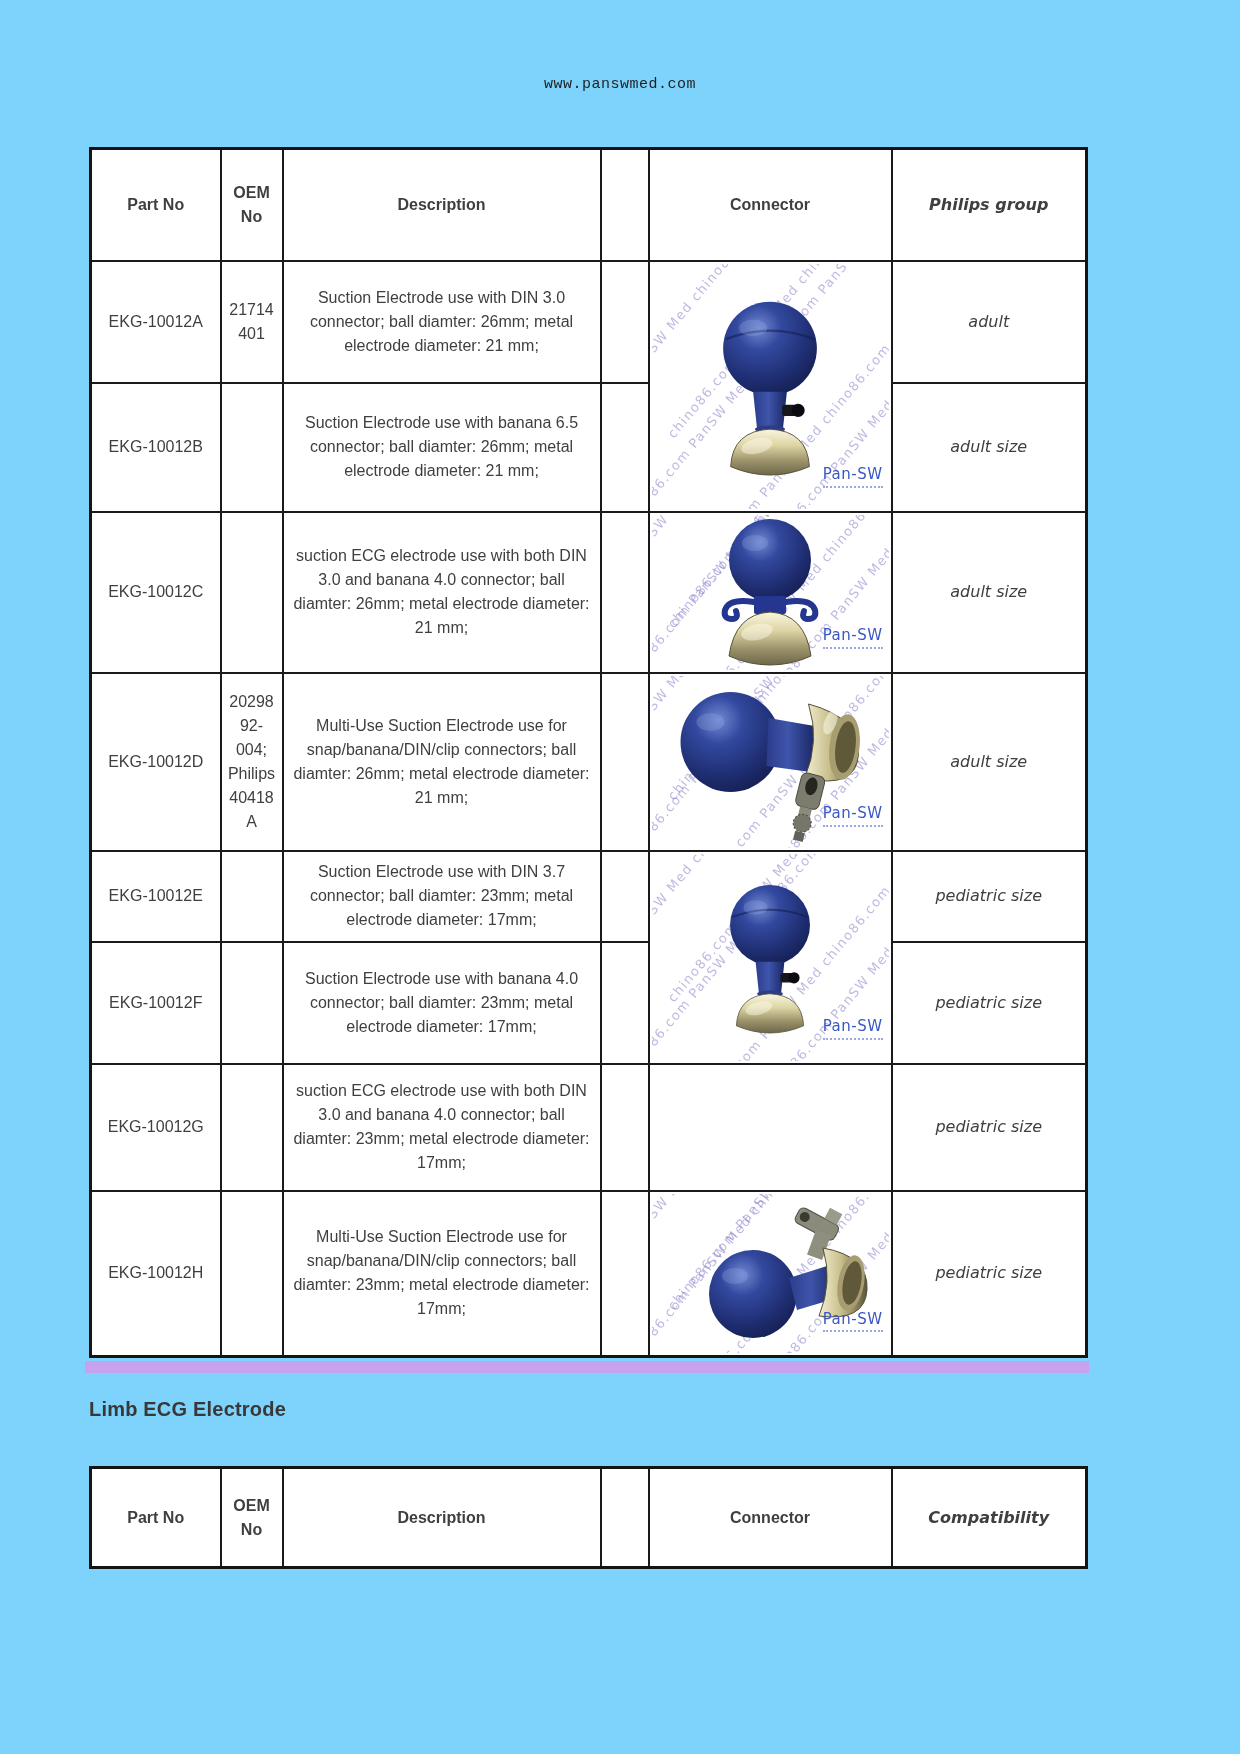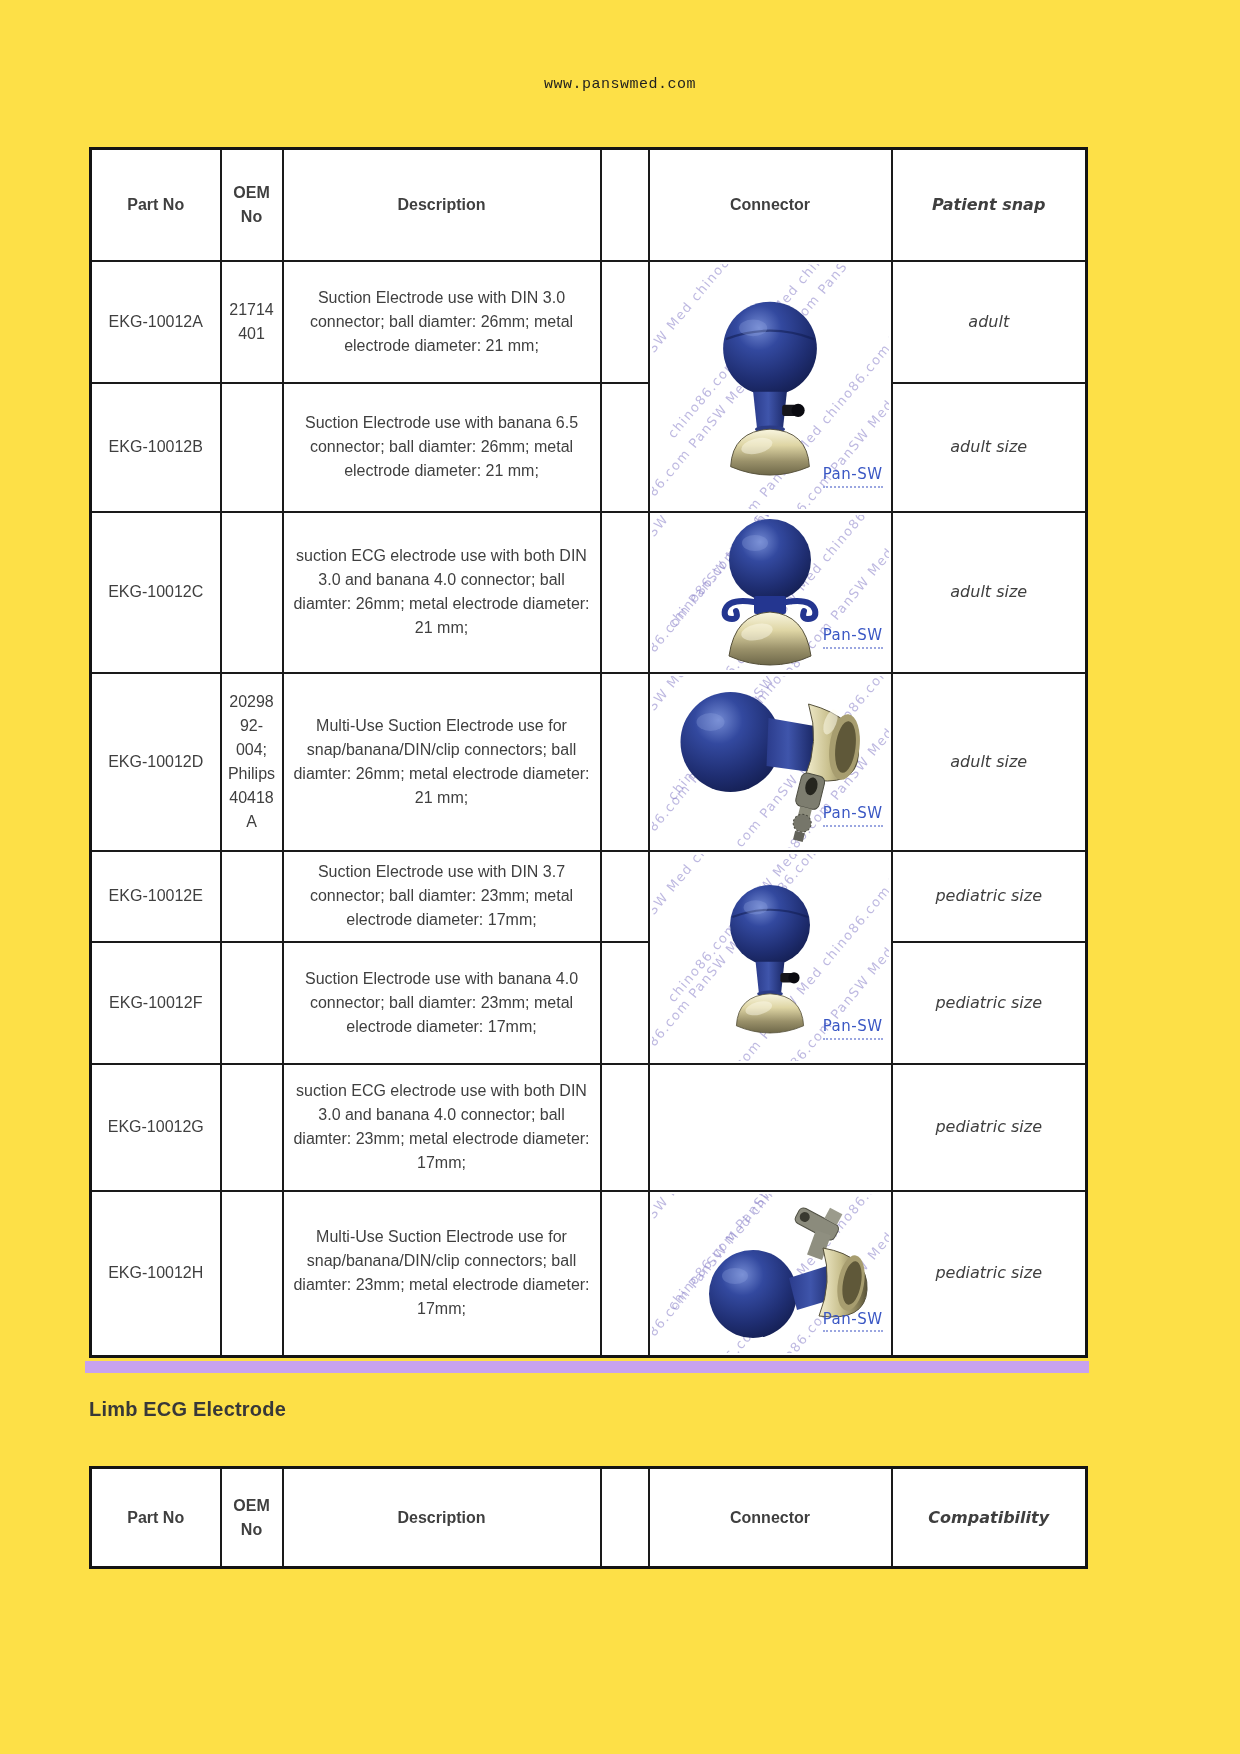--- a/index.html
+++ b/index.html
@@ -1,16 +1,16 @@
 <!DOCTYPE html>
 <html><head>
 <meta charset="utf-8">
 <style>
   html,body{margin:0;padding:0;background:#ffffff;}
-  .page{position:relative;width:1240px;height:1754px;background:#fde047;
+  .page{position:relative;width:1240px;height:1754px;background:#7dd3fc;
         font-family:"Liberation Sans",sans-serif;color:#3f3f3f;overflow:hidden;}
 
   .site-url{position:absolute;top:76px;left:0;width:100%;text-align:center;
             font-family:"Liberation Mono",monospace;font-size:15px;color:#1f1f1f;letter-spacing:.5px;}
 
   table.cat{position:absolute;left:89px;width:996px;border-collapse:collapse;table-layout:fixed;
             background:#fff;border:3px solid #141414;}
   table.cat td{border:2px solid #1a1a1a;text-align:center;vertical-align:middle;
                font-size:16px;line-height:1.5;color:#3f3f3f;padding:4px 6px;overflow:hidden;}
   .t1{top:147px;}
@@ -65,21 +65,21 @@
         <col style="width:243px">
         <col style="width:195px">
     </colgroup>
     <tbody>
       <tr>
         <td class="hcell">Part No</td>
         <td class="hcell" style="white-space:pre-line">OEM No</td>
         <td class="hcell">Description</td>
         <td></td>
         <td class="hcell">Connector</td>
-        <td class="hcell-ital">Patient snap</td>
+        <td class="hcell-ital">Philips group</td>
       </tr>
 
       <tr>
         <td>EKG-10012A</td>
         <td class="oem-cell">21714
 401</td>
         <td>Suction Electrode use with DIN 3.0 connector; ball diamter: 26mm; metal electrode diameter: 21 mm;</td>
         <td></td>
         <td class="photo-cell" rowspan="2">
           <div class="photo">

